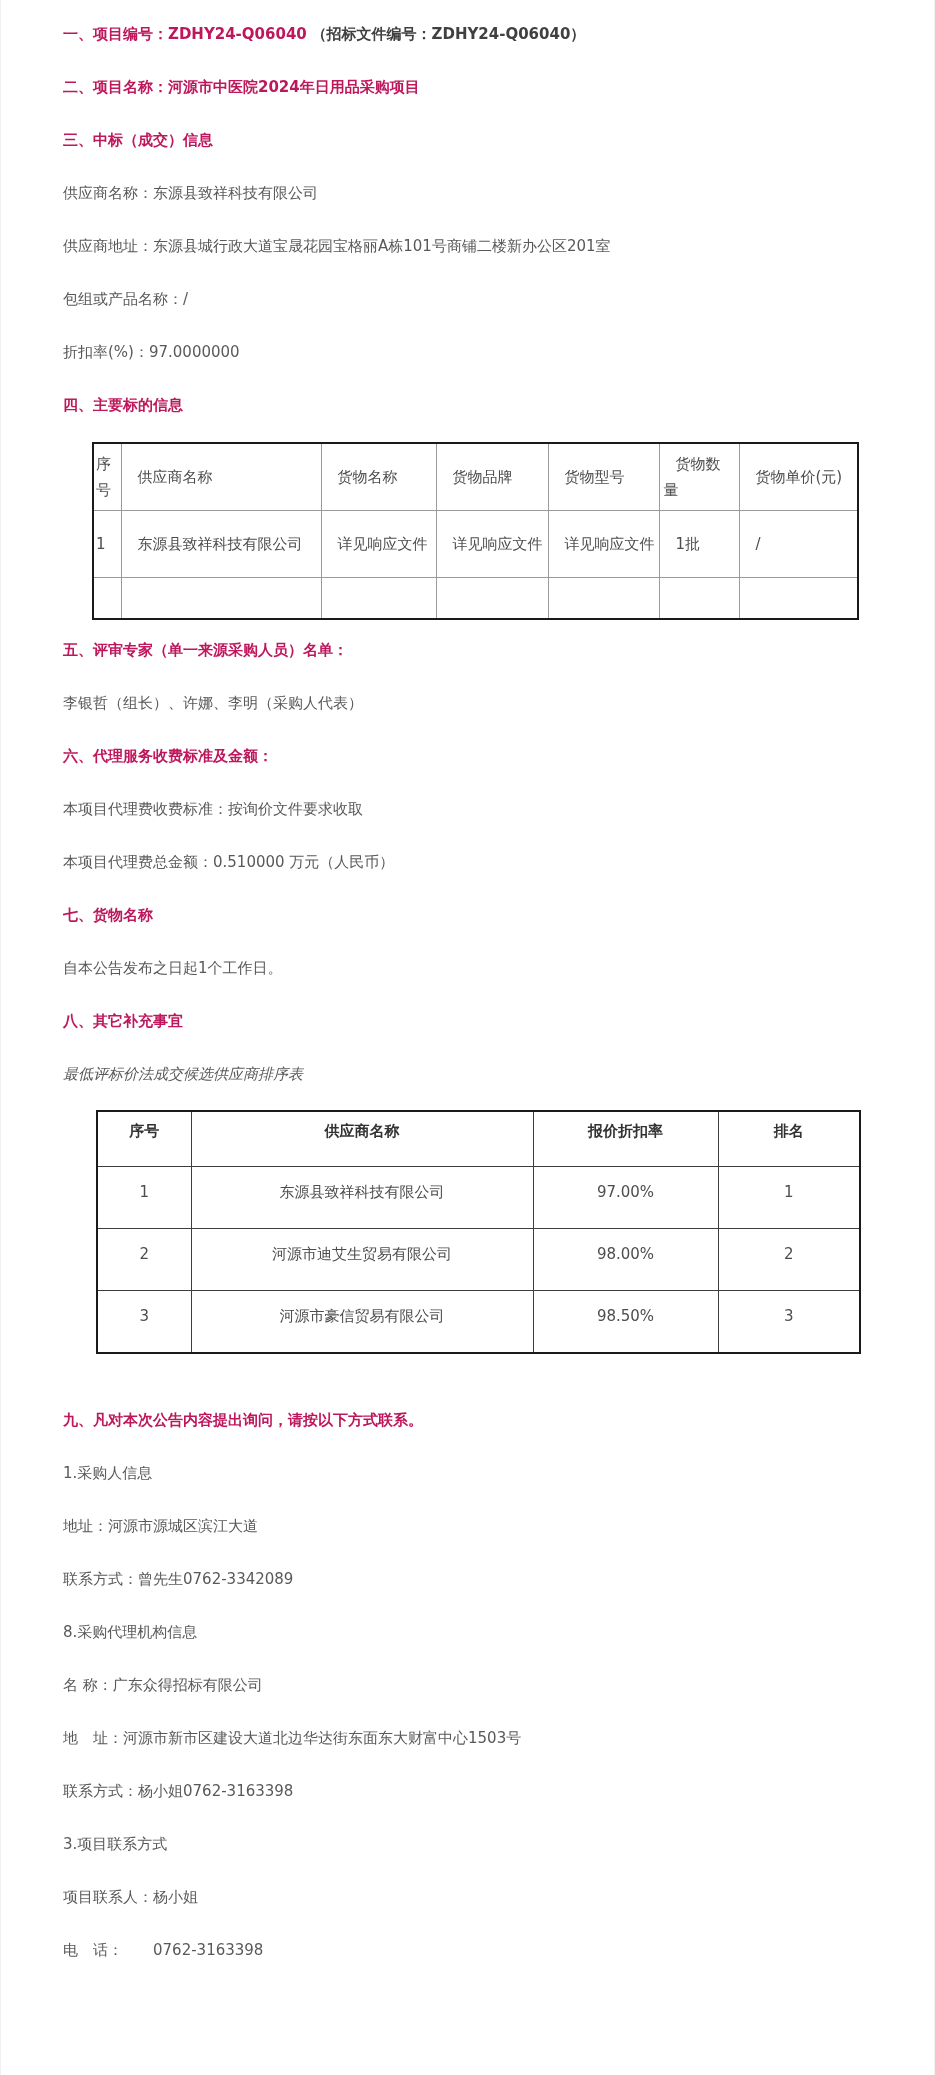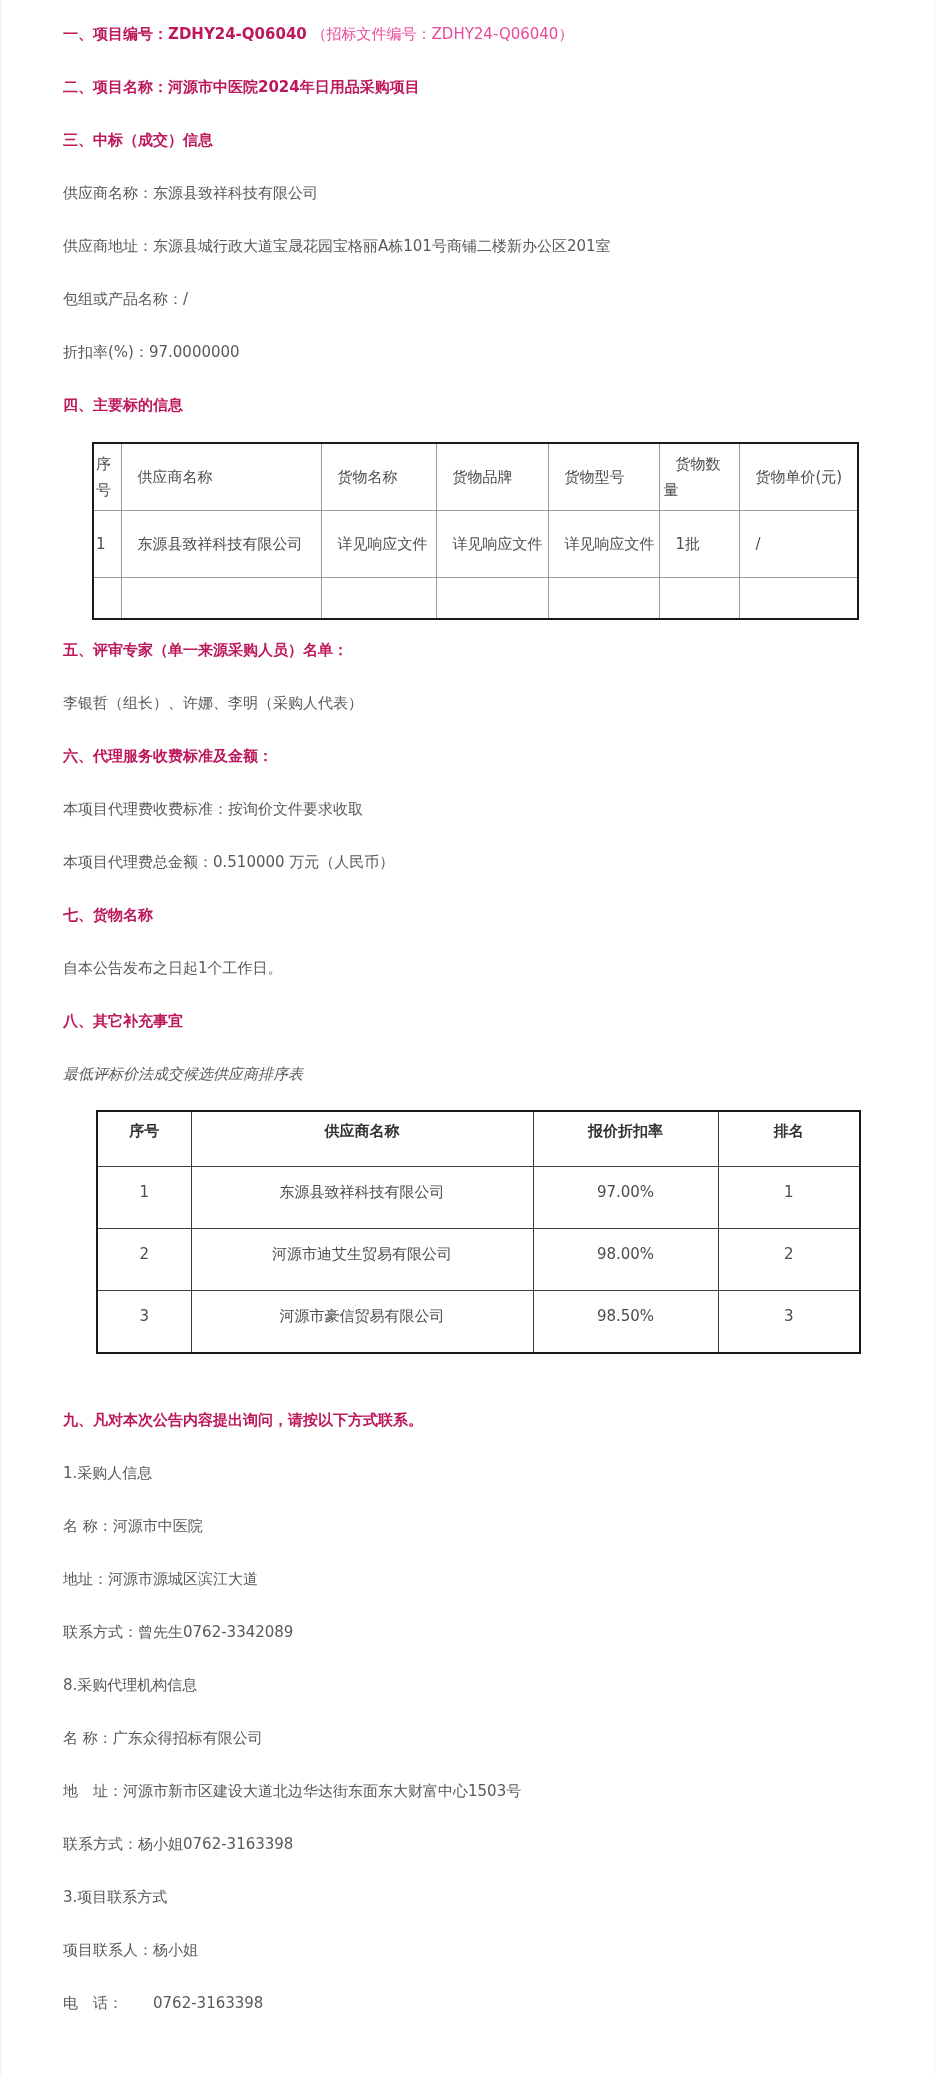--- a/index.html
+++ b/index.html
@@ -14,21 +14,21 @@
     box-sizing:border-box;
     width:935px;
     min-height:2075px;
     border-left:1px solid #f1f1f1;
     border-right:1px solid #f1f1f1;
     padding:24px 62px 40px 62px;
     background:#fff;
   }
   p{margin:0 0 33px 0;line-height:20px;}
   .h{font-weight:bold;color:#be185d;}
-  .light{font-weight:normal;color:#ec4899;}
+  .light{font-weight:bold;color:#404040;}
   
   table{border-collapse:collapse;table-layout:fixed;}
   .t1{
     width:765px;
     margin:27px 0 20px 29px;
     border:2px solid #1a1a1a;
   }
   .t1 td{
     border:1px solid #9a9a9a;
     padding:4px 4px;
@@ -183,21 +183,20 @@
         <td>河源市豪信贸易有限公司</td>
         <td>98.50%</td>
         <td>3</td>
       </tr>
     </tbody>
   </table>
 
   <p class="h gap-top">九、凡对本次公告内容提出询问，请按以下方式联系。</p>
 
   <p>1.采购人信息</p>
-  <p>名 称：河源市中医院</p>
   <p>地址：河源市源城区滨江大道</p>
   <p>联系方式：曾先生0762-3342089</p>
 
   <p>8.采购代理机构信息</p>
   <p>名 称：广东众得招标有限公司</p>
   <p>地　址：河源市新市区建设大道北边华达街东面东大财富中心1503号</p>
   <p>联系方式：杨小姐0762-3163398</p>
 
   <p>3.项目联系方式</p>
   <p>项目联系人：杨小姐</p>

